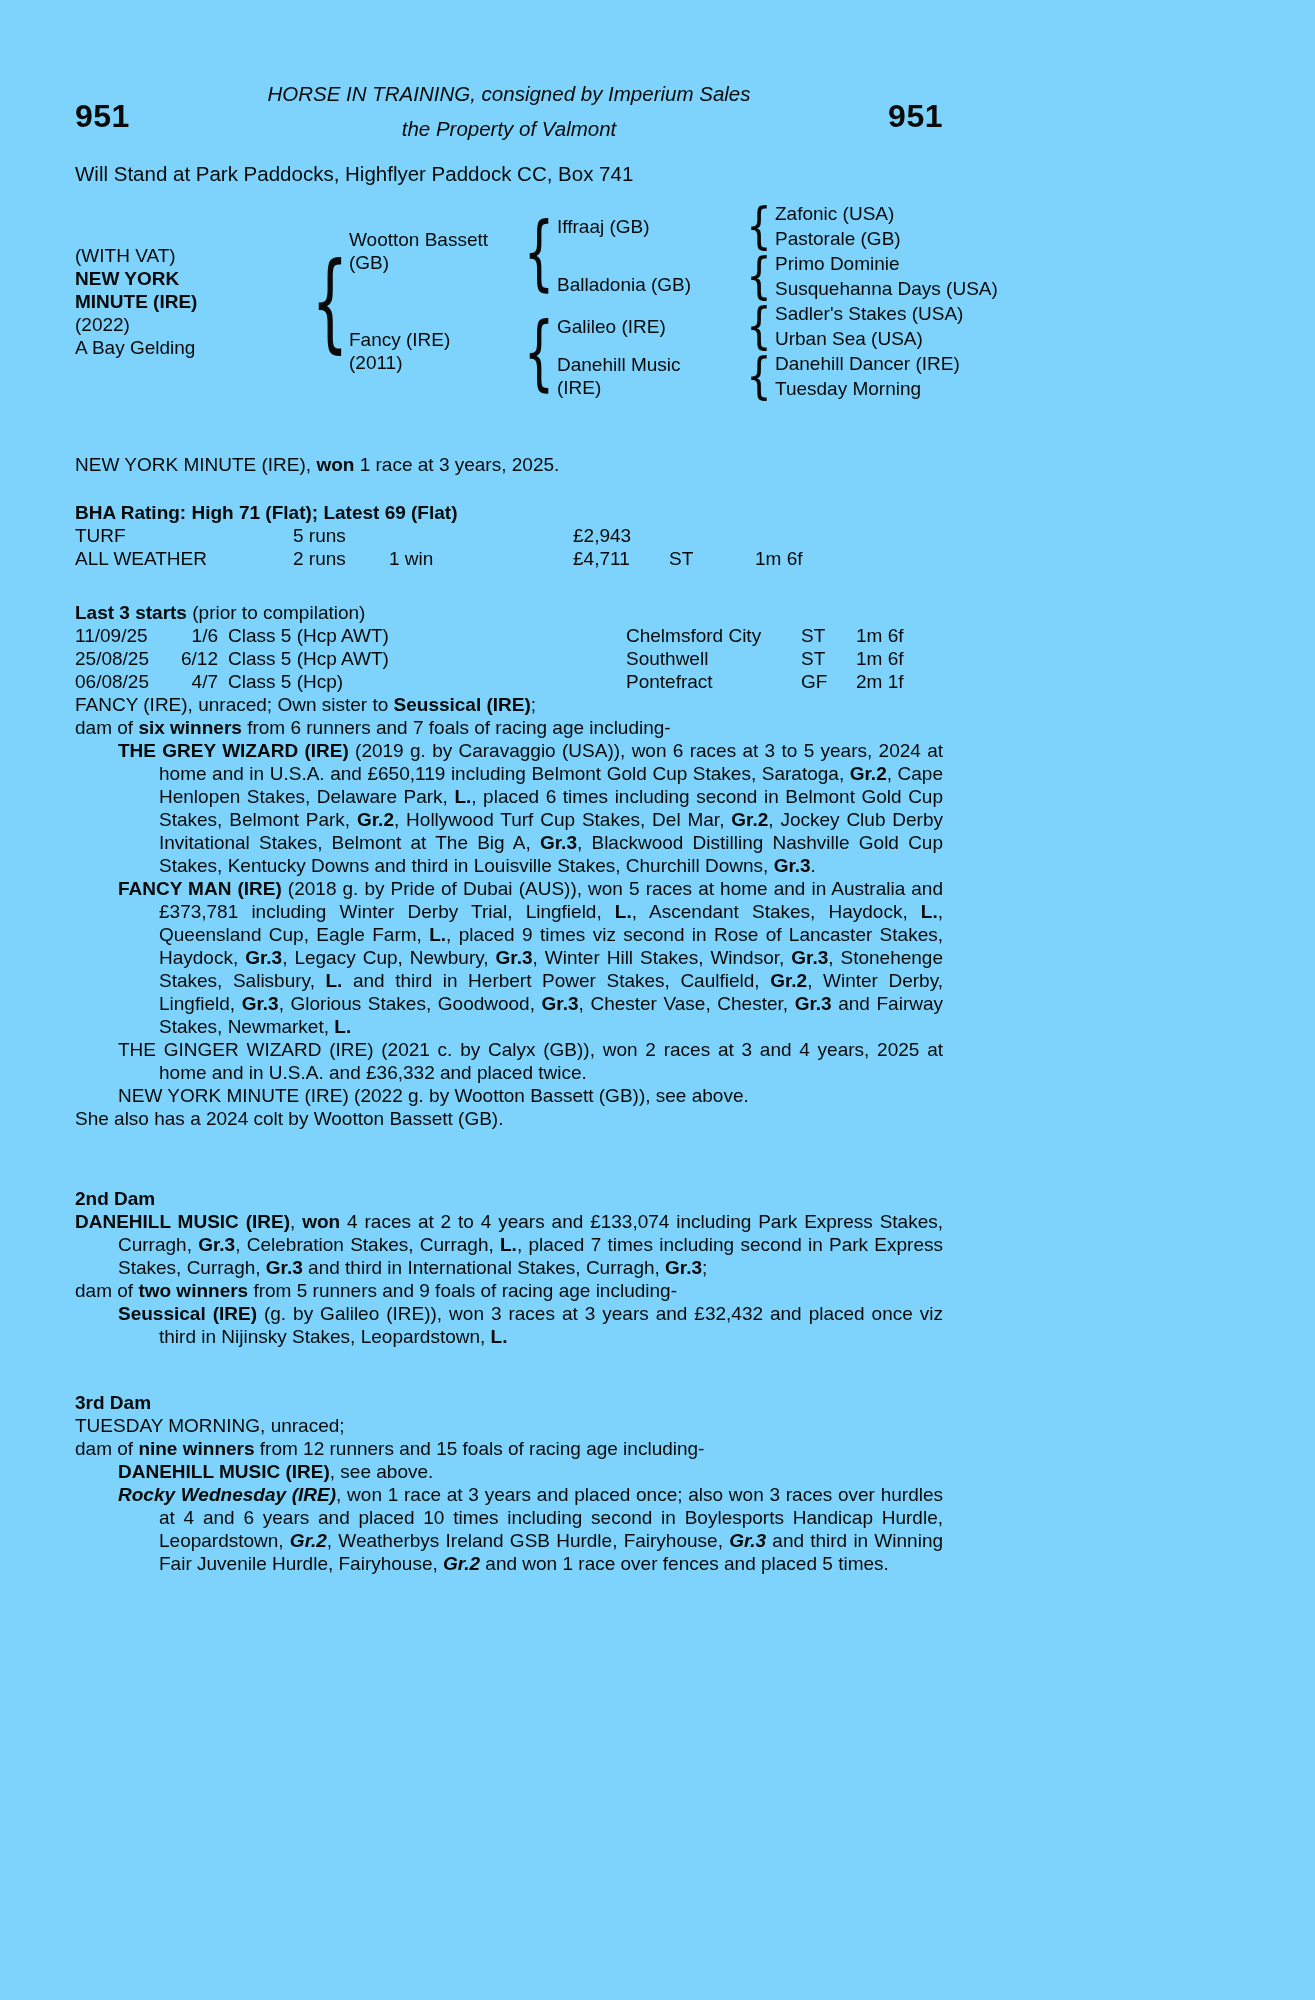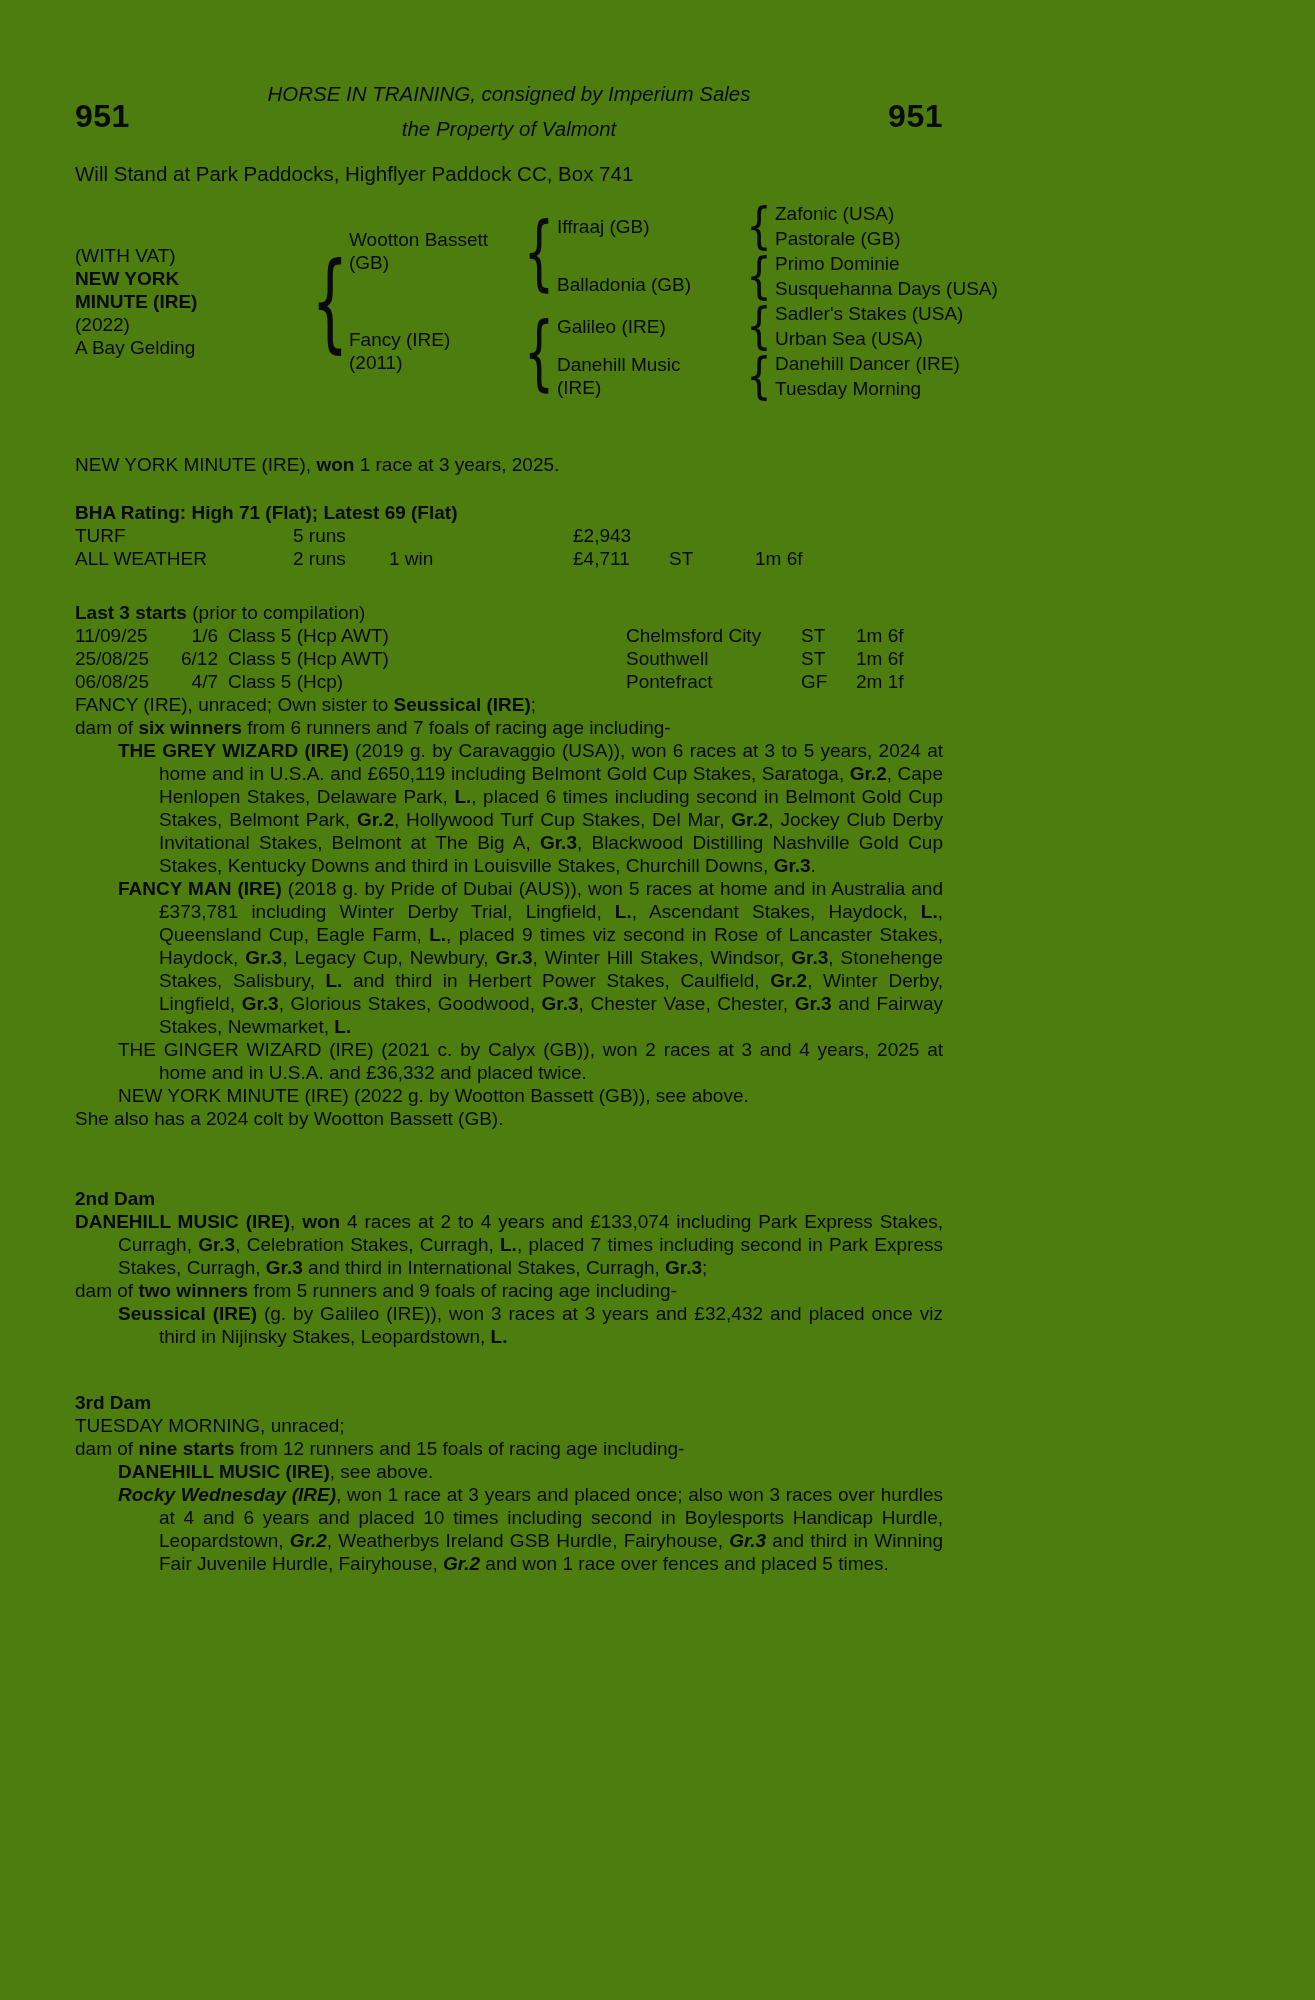--- a/index.html
+++ b/index.html
@@ -1,20 +1,20 @@
 <!DOCTYPE html>
 <html><head>
 <meta charset="utf-8">
 <style>
   html,body{margin:0;padding:0;background:#e8e8e8;}
   .page{
     position:relative;
     width:1315px;height:2000px;
     margin:0 auto;
-    background:#4d7c0f;
+    background:#7dd3fc;
     box-sizing:border-box;
     padding:82px 372px 0 75px;
     font-family:"Liberation Sans","DejaVu Sans",sans-serif;
     font-size:19px;line-height:23px;color:#0a0a0a;
     overflow:hidden;
   }
   .b{font-weight:700;}
   .i{}
   .bi{font-weight:700;font-style:italic;}
   .just{text-align:justify;}
@@ -177,17 +177,17 @@
   <div class="hang-off"><span class="i">NEW YORK MINUTE (IRE)</span><span> (2022 g. by Wootton Bassett (GB)), see above.</span></div>
   <div><span>She also has a 2024 colt by Wootton Bassett (GB).</span></div>
 
   <div class="damhead2">2nd Dam</div>
   <div class="hang-sm just"><span class="b">DANEHILL MUSIC (IRE)</span><span>, </span><span class="b">won</span><span> 4 races at 2 to 4 years and £133,074 including Park Express Stakes, Curragh, </span><span class="b">Gr.3</span><span>, Celebration Stakes, Curragh, </span><span class="b">L.</span><span>, placed 7 times including second in Park Express Stakes, Curragh, </span><span class="b">Gr.3</span><span> and third in International Stakes, Curragh, </span><span class="b">Gr.3</span><span>;</span></div>
   <div><span>dam of </span><span class="b">two winners</span><span> from 5 runners and 9 foals of racing age including-</span></div>
   <div class="hang-off just"><span class="b">Seussical (IRE)</span><span> (g. by Galileo (IRE)), won 3 races at 3 years and £32,432 and placed once viz third in Nijinsky Stakes, Leopardstown, </span><span class="b">L.</span></div>
 
   <div class="damhead3">3rd Dam</div>
   <div><span>TUESDAY MORNING, unraced;</span></div>
-  <div><span>dam of </span><span class="b">nine starts</span><span> from 12 runners and 15 foals of racing age including-</span></div>
+  <div><span>dam of </span><span class="b">nine winners</span><span> from 12 runners and 15 foals of racing age including-</span></div>
   <div class="hang-off"><span class="b">DANEHILL MUSIC (IRE)</span><span>, see above.</span></div>
   <div class="hang-off just"><span class="bi">Rocky Wednesday (IRE)</span><span>, won 1 race at 3 years and placed once; also won 3 races over hurdles at 4 and 6 years and placed 10 times including second in Boylesports Handicap Hurdle, Leopardstown, </span><span class="bi">Gr.2</span><span>, Weatherbys Ireland GSB Hurdle, Fairyhouse, </span><span class="bi">Gr.3</span><span> and third in Winning Fair Juvenile Hurdle, Fairyhouse, </span><span class="bi">Gr.2</span><span> and won 1 race over fences and placed 5 times.</span></div>
 
 </div>
 
 </body></html>

